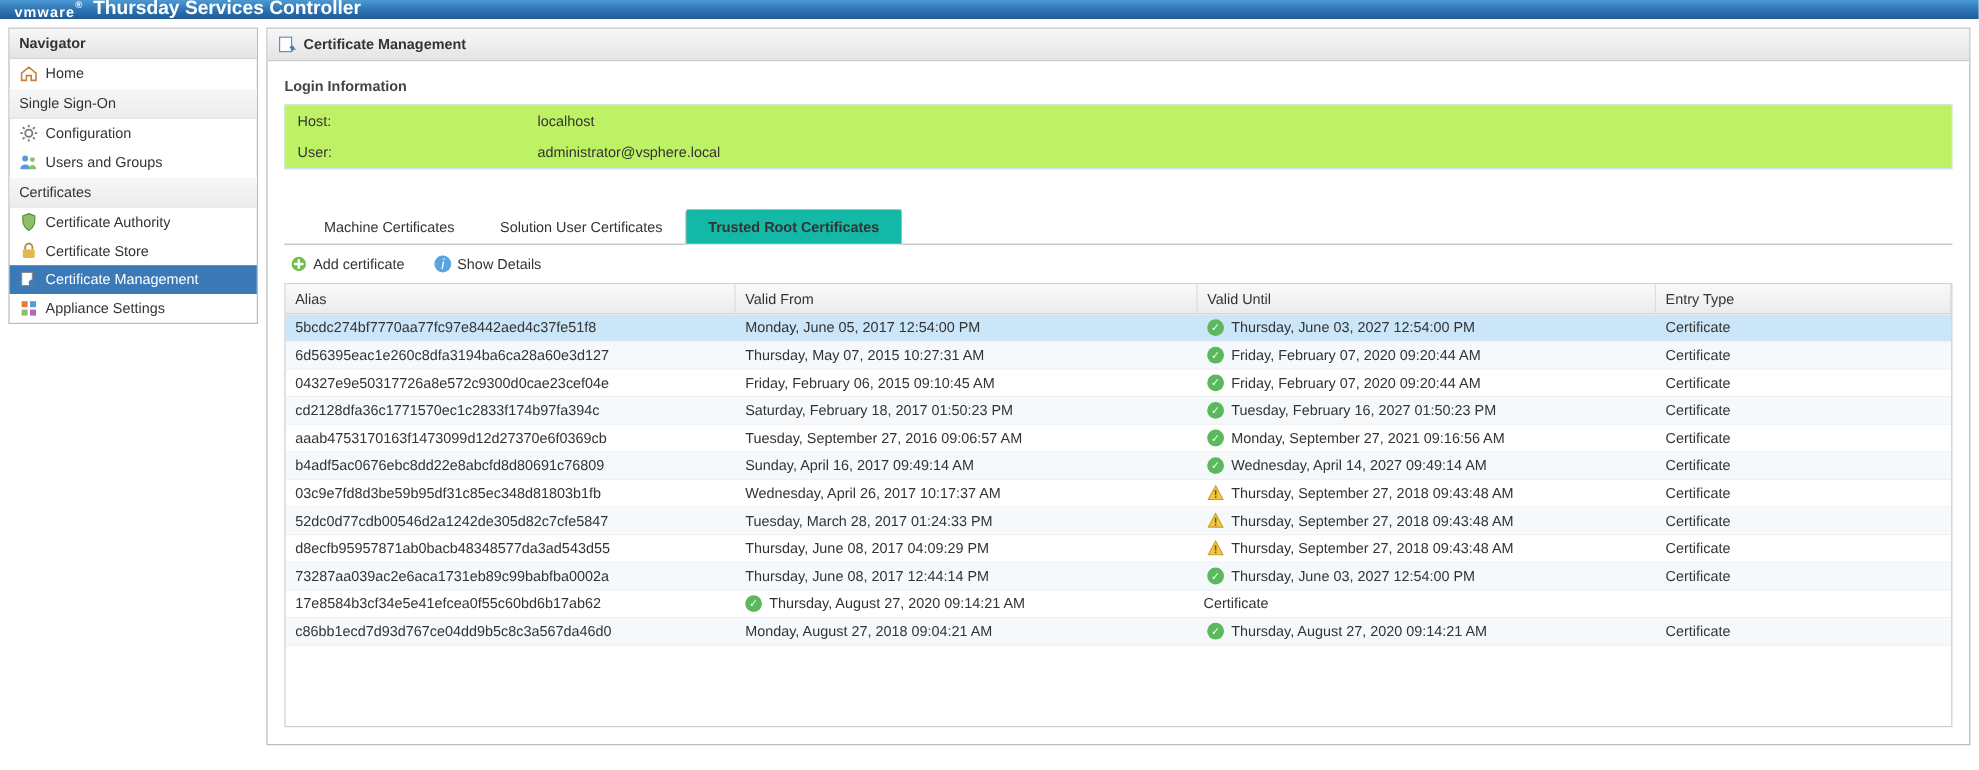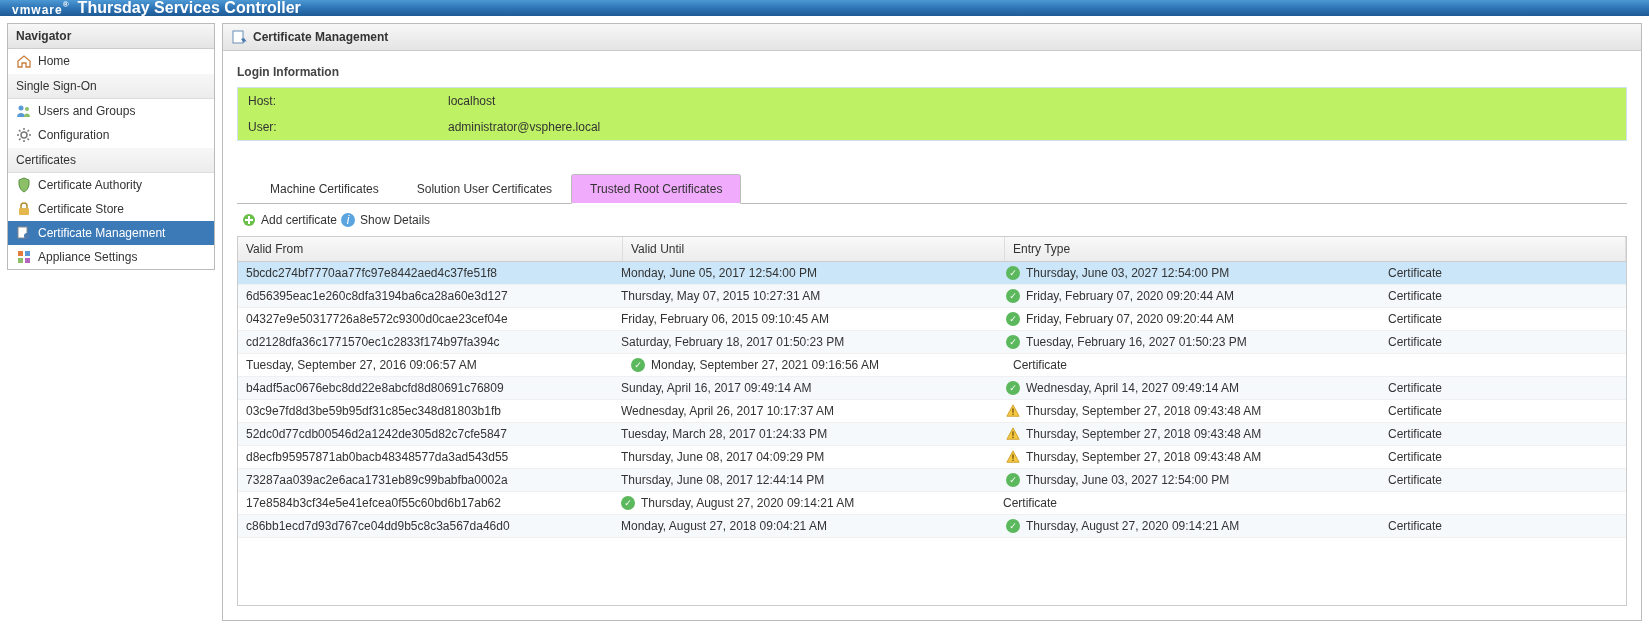--- a/index.html
+++ b/index.html
@@ -21,22 +21,22 @@
 .content-header{background:linear-gradient(#f7f7f7,#e4e4e4);border-bottom:1px solid #ccc;padding:5px 8px;font-weight:bold;color:#333;display:flex;align-items:center}
 .content-header .icon{width:16px;height:16px;margin-right:6px}
 .content-body{padding:14px;flex:1;display:flex;flex-direction:column}
 .login-label{color:#444;font-weight:bold;margin-bottom:8px}
 .info-box{border:1px solid #cfe0ee;background:#bef264;padding:0}
 .info-row{display:flex;padding:6px 10px}
 .info-row .k{width:200px;color:#333}
 .info-row .v{color:#333}
 .tabs{display:flex;margin-top:32px;border-bottom:1px solid #bbb;padding-left:14px}
 .tab{padding:7px 18px;color:#333;cursor:pointer;border:1px solid transparent;border-bottom:none;position:relative;top:1px}
-.tab.active{background:#f0abfc;border:1px solid #bbb;border-bottom:1px solid #fff;border-radius:3px 3px 0 0;font-weight:normal}
-.toolbar{display:flex;align-items:center;padding:8px 4px;gap:3px}
+.tab.active{background:#14b8a6;border:1px solid #bbb;border-bottom:1px solid #fff;border-radius:3px 3px 0 0;font-weight:bold}
+.toolbar{display:flex;align-items:center;padding:8px 4px;gap:24px}
 .tool-btn{display:flex;align-items:center;cursor:pointer;color:#333}
 .tool-btn .icon{width:16px;height:16px;margin-right:4px}
 .grid{border:1px solid #ccc;flex:1;display:flex;flex-direction:column}
 .grid-head{display:flex;background:linear-gradient(#f9f9f9,#ececec);border-bottom:1px solid #ccc}
 .grid-head div{padding:5px 8px;border-right:1px solid #ddd;color:#333;font-weight:normal}
 .grid-body{flex:1;overflow:auto}
 .grid-row{display:flex;border-bottom:1px solid #f0f0f0}
 .grid-row:nth-child(even){background:#f6f9fc}
 .grid-row.selected{background:#cbe6f8 !important}
 .grid-row div{padding:4px 8px;color:#333;display:flex;align-items:center;overflow:hidden;white-space:nowrap}
@@ -67,36 +67,36 @@
               <path d="M2 8l6-5 6 5v6h-4v-4H6v4H2z" fill="none" stroke="#c77f3a" stroke-width="1.3"></path>
             </svg>
           </span>
         <span>Home</span>
       </div>
       <div id="nav-sections">
           <div class="nav-section">Single Sign-On</div>
           <div class="nav-item">
             <span class="icon">
               <svg viewBox="0 0 16 16">
+                <circle cx="8" cy="8" r="3" fill="none" stroke="#7a7a7a" stroke-width="1.5"></circle>
+                <path d="M8 1v2M8 13v2M1 8h2M13 8h2M3 3l1.5 1.5M11.5 11.5L13 13M13 3l-1.5 1.5M4.5 11.5L3 13" stroke="#7a7a7a" stroke-width="1.5"></path>
+              </svg>
+            </span>
+            <span>Configuration</span>
+          </div>
+          <div class="nav-item">
+            <span class="icon">
+              <svg viewBox="0 0 16 16">
                 <circle cx="5" cy="5" r="2.5" fill="#5a9bd5"></circle>
                 <circle cx="11" cy="6" r="2" fill="#8cc068"></circle>
                 <path d="M1 14c0-3 2-4 4-4s4 1 4 4" fill="#5a9bd5"></path>
                 <path d="M8 14c0-2.5 1.5-3.5 3-3.5s3 1 3 3.5" fill="#8cc068"></path>
               </svg>
             </span>
             <span>Users and Groups</span>
-          </div>
-          <div class="nav-item">
-            <span class="icon">
-              <svg viewBox="0 0 16 16">
-                <circle cx="8" cy="8" r="3" fill="none" stroke="#7a7a7a" stroke-width="1.5"></circle>
-                <path d="M8 1v2M8 13v2M1 8h2M13 8h2M3 3l1.5 1.5M11.5 11.5L13 13M13 3l-1.5 1.5M4.5 11.5L3 13" stroke="#7a7a7a" stroke-width="1.5"></path>
-              </svg>
-            </span>
-            <span>Configuration</span>
           </div>
           <div class="nav-section">Certificates</div>
           <div class="nav-item">
             <span class="icon">
               <svg viewBox="0 0 16 16">
                 <path d="M8 1l5 2v4c0 4-3 7-5 8-2-1-5-4-5-8V3z" fill="#8cc068" stroke="#5a9040"></path>
               </svg>
             </span>
             <span>Certificate Authority</span>
           </div>
@@ -173,20 +173,21 @@
             <span class="icon"><svg viewBox="0 0 16 16">
                   <circle cx="8" cy="8" r="7" fill="#5aa5e0"></circle>
                   <text x="8" y="12" text-anchor="middle" fill="#fff" font-size="11" font-family="Georgia" font-style="italic">i</text>
                 </svg></span>
             <span>Show Details</span>
           </div>
         </div>
 
         <div class="grid">
           <div class="grid-head">
+            <div class="col-alias">Alias</div>
             <div class="col-from">Valid From</div>
             <div class="col-until">Valid Until</div>
             <div class="col-type">Entry Type</div>
           </div>
           <div class="grid-body" id="grid-body">
               <div class="grid-row selected">
                 <div class="col-alias">5bcdc274bf7770aa77fc97e8442aed4c37fe51f8</div>
                 <div class="col-from">Monday, June 05, 2017 12:54:00 PM</div>
                 <div class="col-until">
                   <span class="status-icon status-ok">✓</span>
@@ -215,20 +216,21 @@
               <div class="grid-row">
                 <div class="col-alias">cd2128dfa36c1771570ec1c2833f174b97fa394c</div>
                 <div class="col-from">Saturday, February 18, 2017 01:50:23 PM</div>
                 <div class="col-until">
                   <span class="status-icon status-ok">✓</span>
                   <span>Tuesday, February 16, 2027 01:50:23 PM</span>
                 </div>
                 <div class="col-type">Certificate</div>
               </div>
               <div class="grid-row">
+                <div class="col-alias">aaab4753170163f1473099d12d27370e6f0369cb</div>
                 <div class="col-from">Tuesday, September 27, 2016 09:06:57 AM</div>
                 <div class="col-until">
                   <span class="status-icon status-ok">✓</span>
                   <span>Monday, September 27, 2021 09:16:56 AM</span>
                 </div>
                 <div class="col-type">Certificate</div>
               </div>
               <div class="grid-row">
                 <div class="col-alias">b4adf5ac0676ebc8dd22e8abcfd8d80691c76809</div>
                 <div class="col-from">Sunday, April 16, 2017 09:49:14 AM</div>

